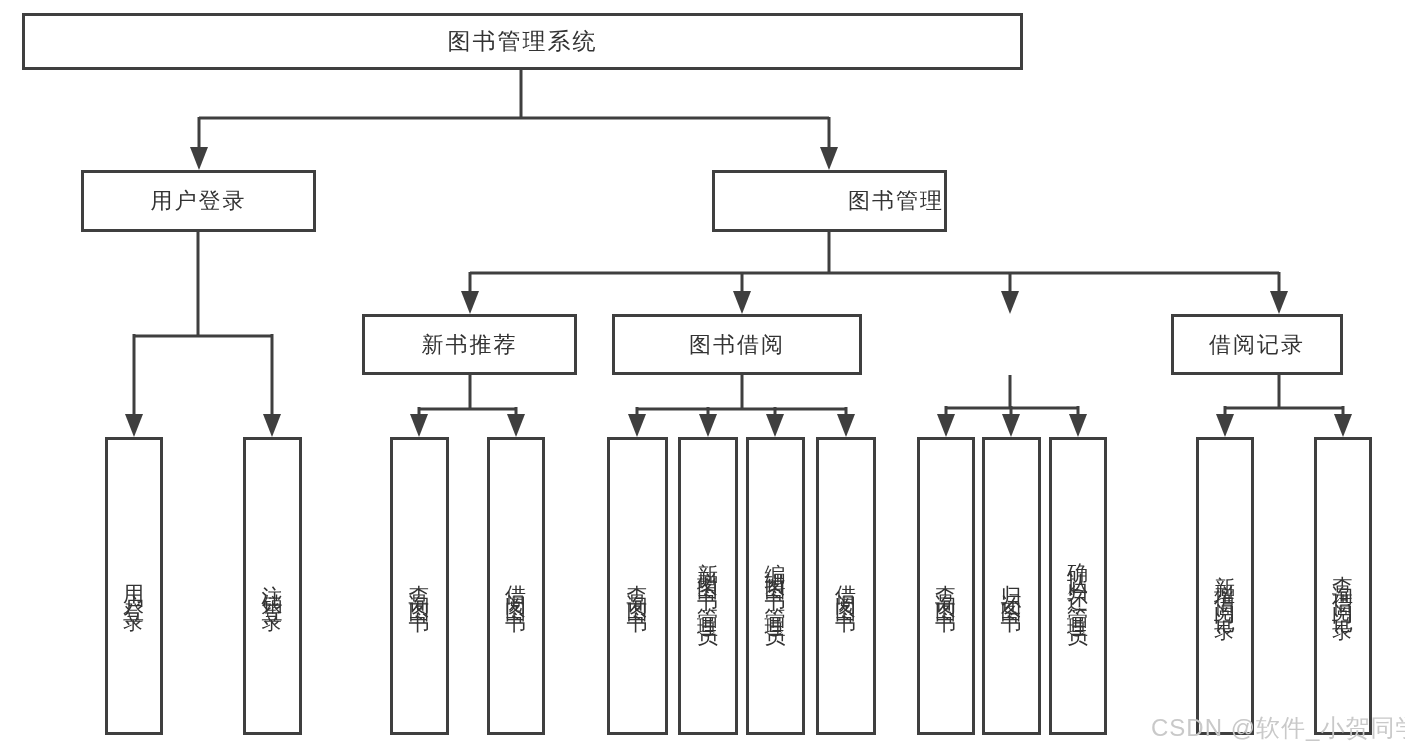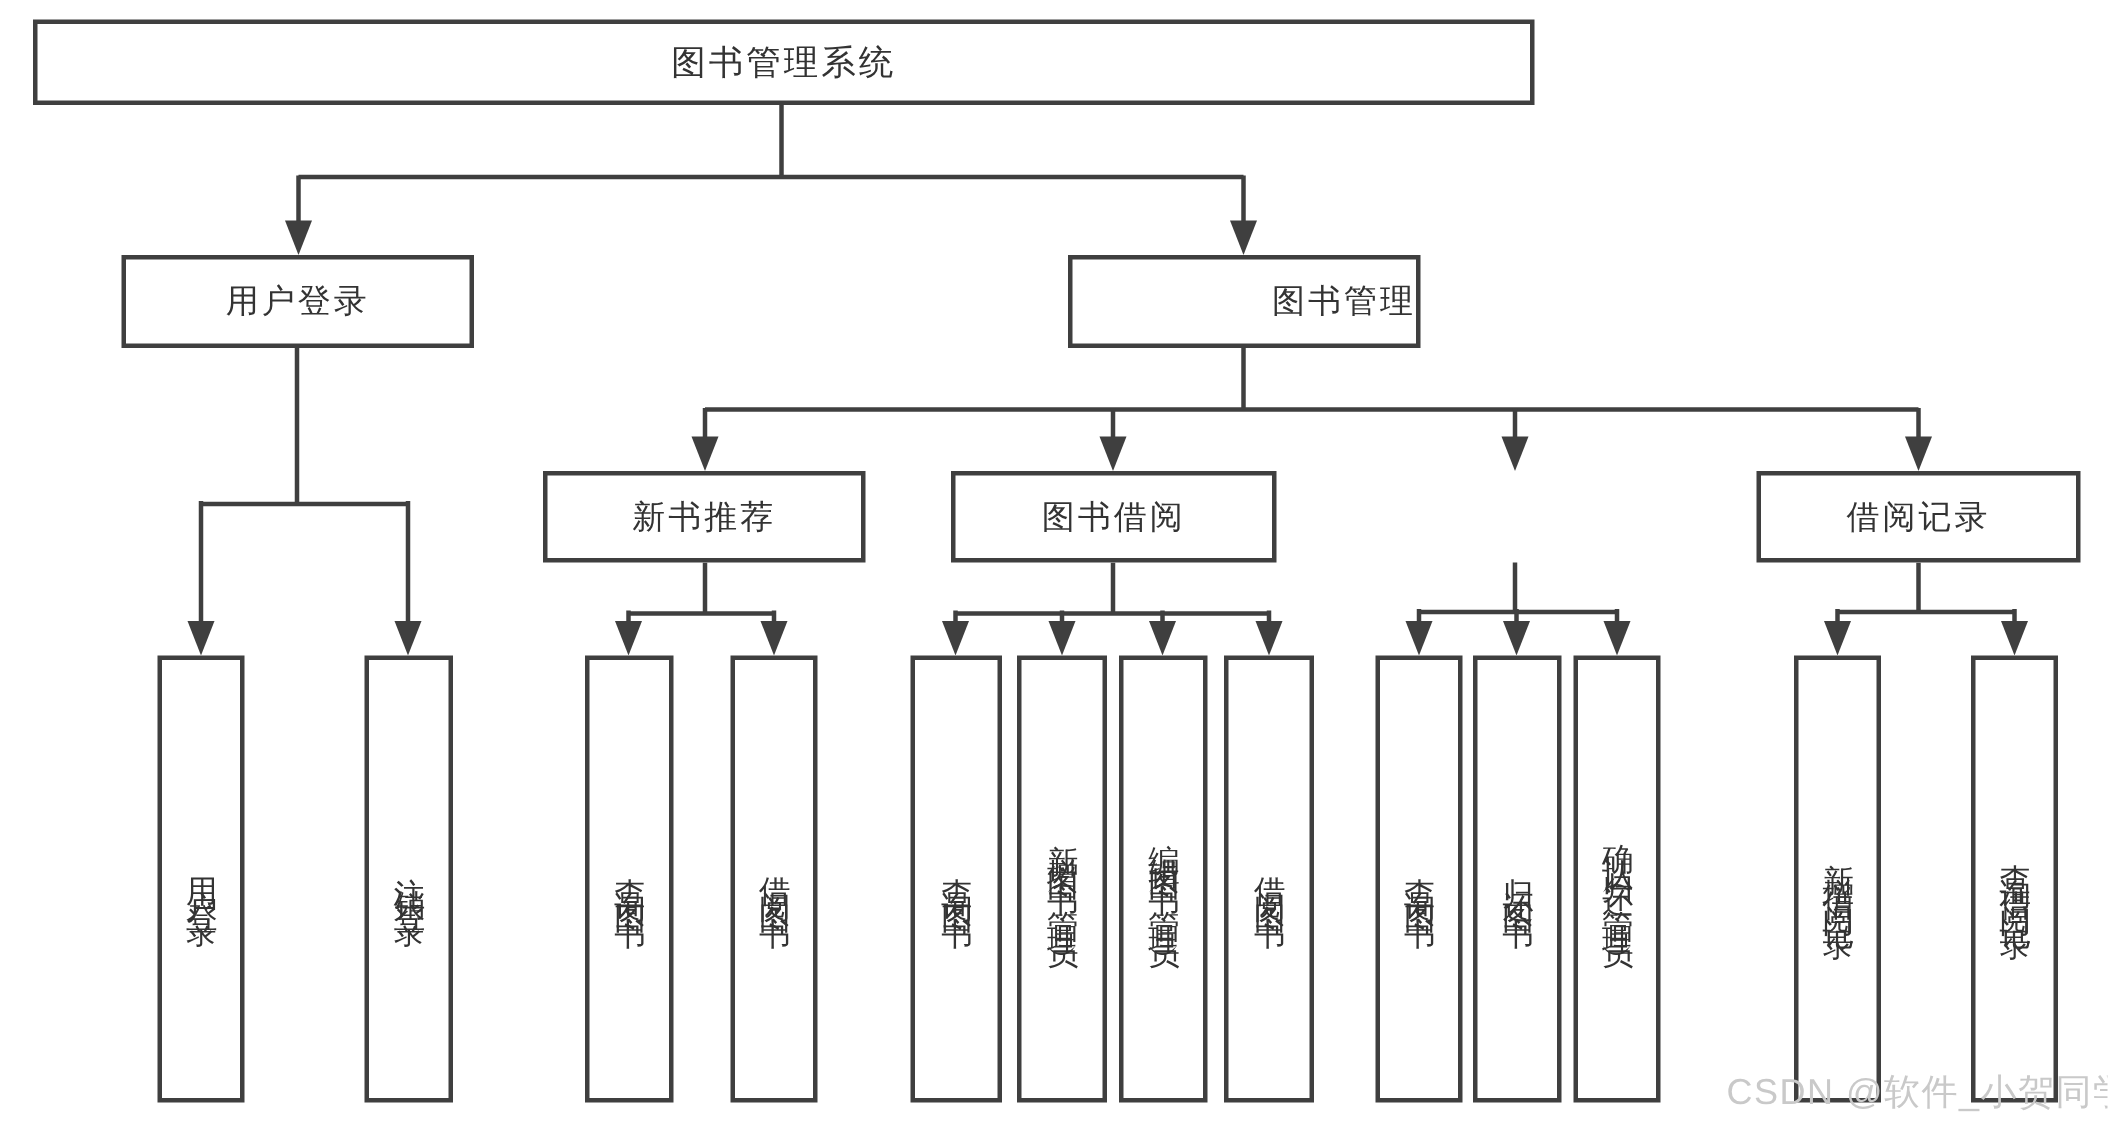--- a/index.html
+++ b/index.html
@@ -133,24 +133,24 @@
   <div class="node" style="left:81px; top:170px; width:235px; height:62px;">
     <span class="hlabel">用户登录</span>
   </div>
   <div class="node" style="left:712px; top:170px; width:235px; height:62px;justify-content:flex-end;">
     <span class="hlabel">图书管理</span>
   </div>
 
   <div class="node" style="left:362px; top:314px; width:215px; height:61px;align-items:center;">
     <span class="hlabel">新书推荐</span>
   </div>
-  <div class="node" style="left:634px; top:314px; width:217px; height:61px;font-family:Liberation Mono, monospace;">
+  <div class="node" style="left:612px; top:314px; width:250px; height:61px;font-family:Liberation Mono, monospace;">
     <span class="hlabel">图书借阅</span>
   </div>
-  <div class="node" style="left:1171px; top:314px; width:216px; height:61px;">
+  <div class="node" style="left:1171px; top:314px; width:172px; height:61px;">
     <span class="hlabel">借阅记录</span>
   </div>
 
   <div class="node vnode" style="left:105px; top:437px; width:58px; height:298px;">
     <span class="vlabel">用户登录</span>
   </div>
   <div class="node vnode" style="left:243px; top:437px; width:59px; height:298px;">
     <span class="vlabel">注销登录</span>
   </div>
 

